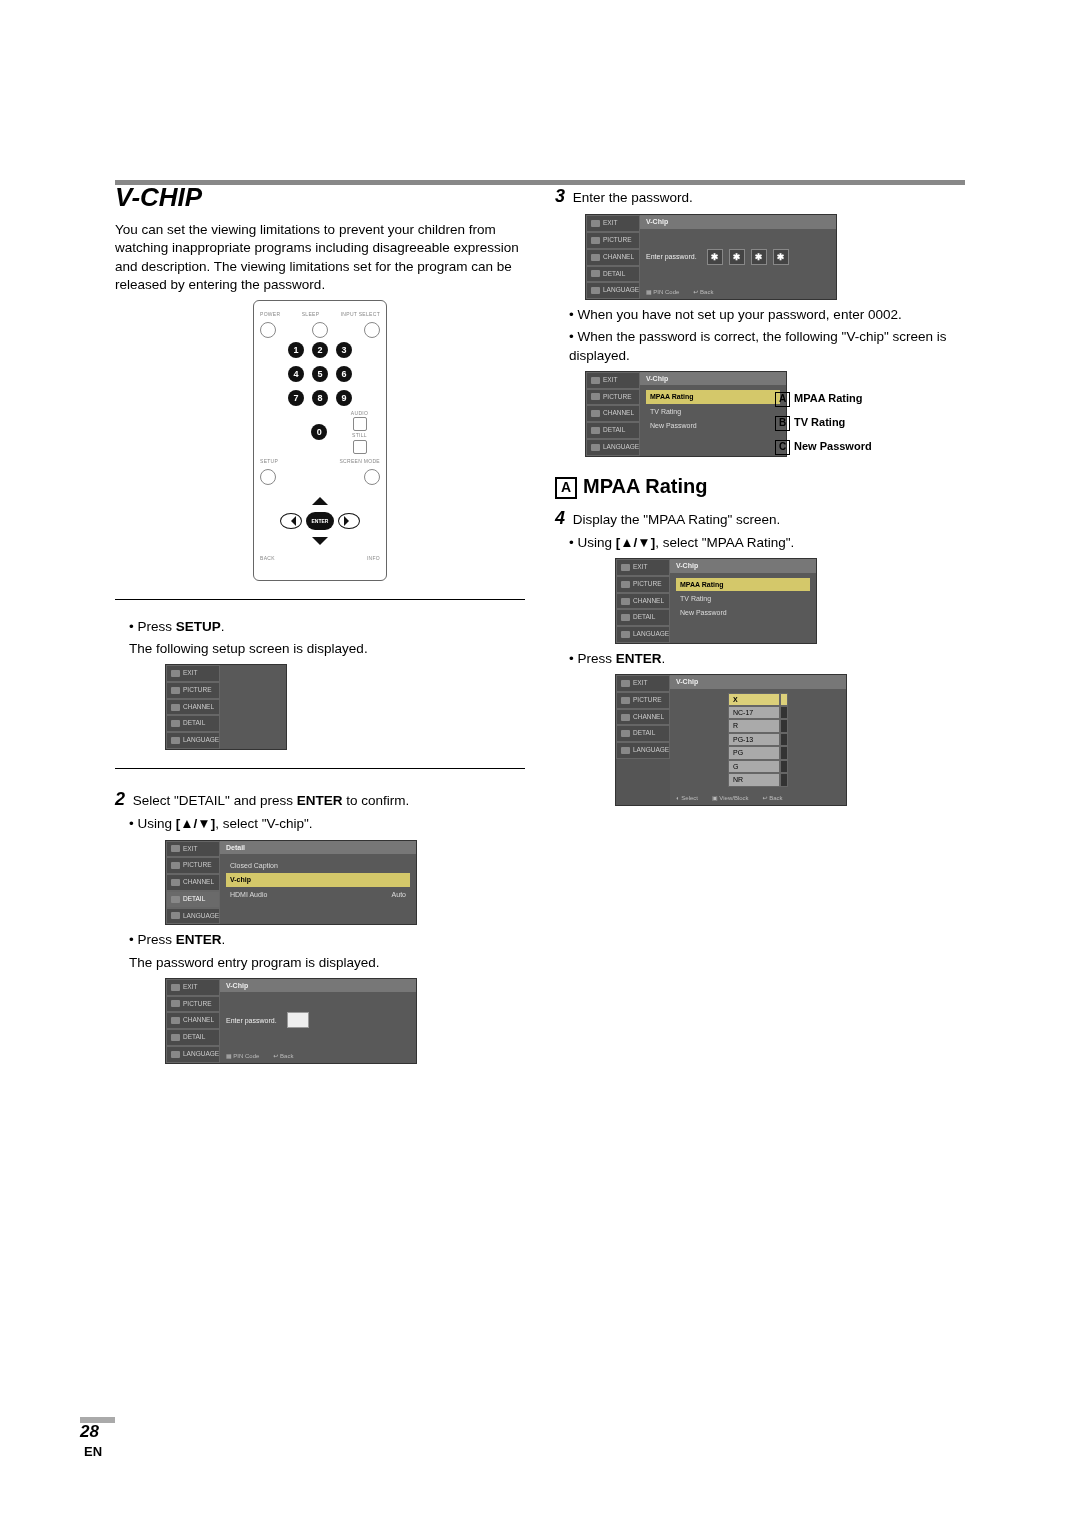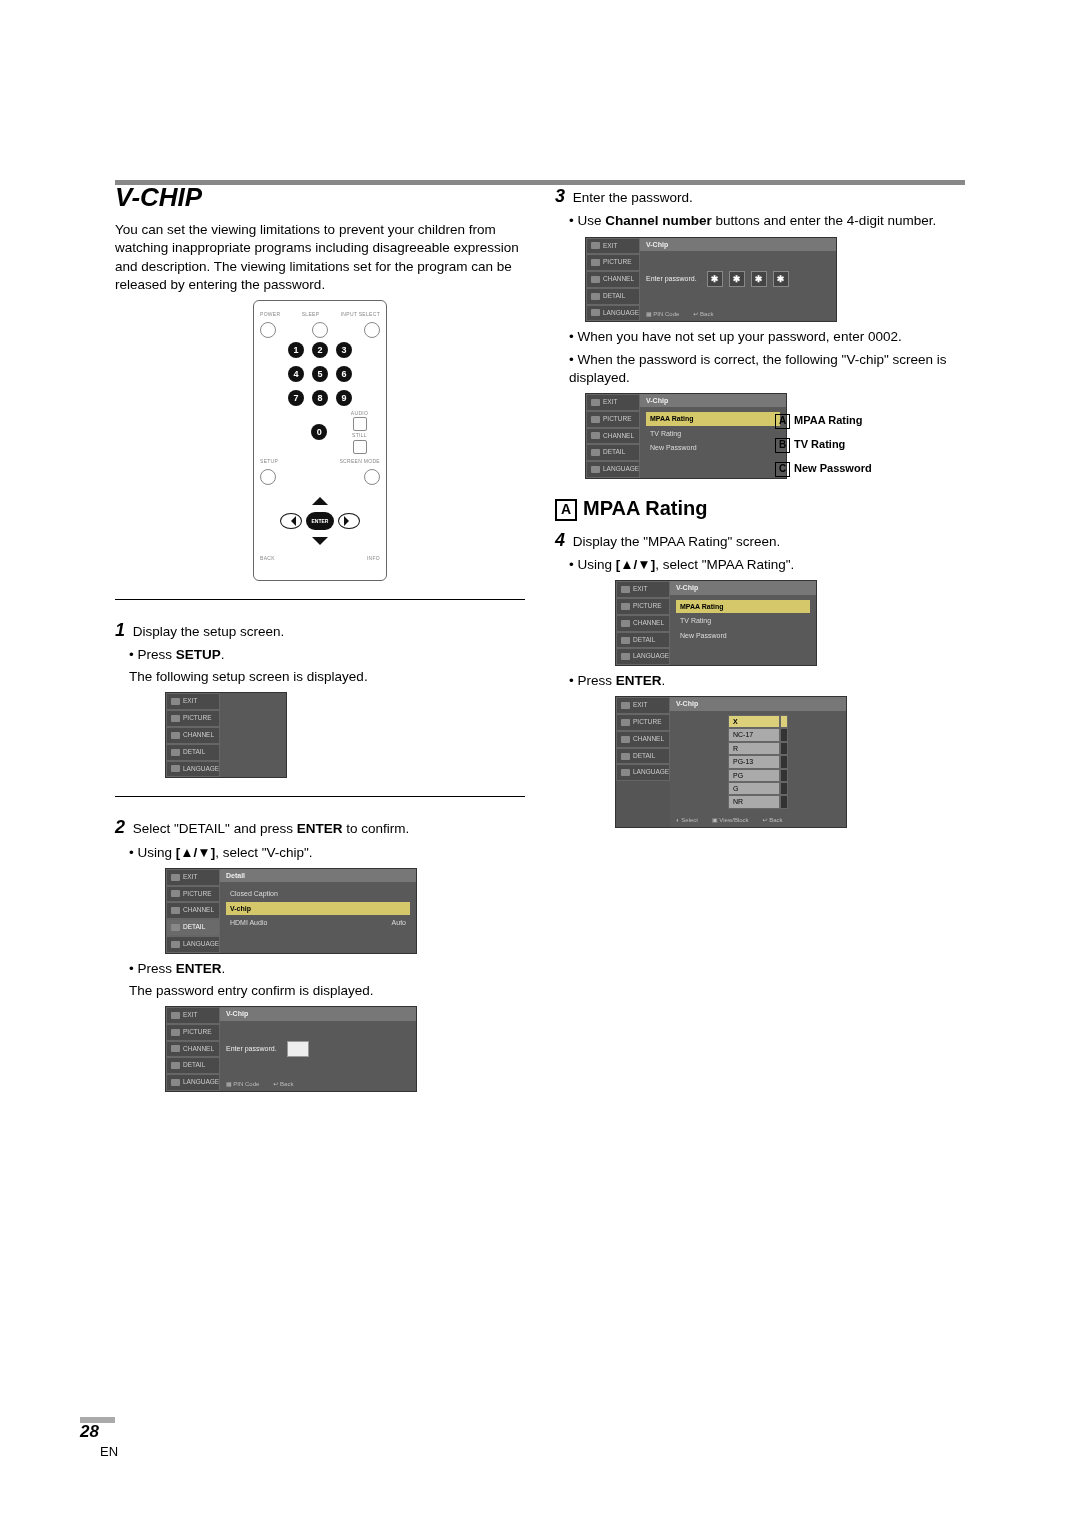--- a/index.html
+++ b/index.html
@@ -340,24 +340,20 @@
           <div class="enterbtn">ENTER</div>
         </div>
         <div class="remote-row">
           <span class="lbl-tiny">BACK</span>
           <span class="lbl-tiny">INFO</span>
         </div>
       </div>
 
       <hr class="hr">
 
-      <div class="step-line">
-        <span class="step-num">1</span>
-        <span>Display the setup screen.</span>
-      </div>
       <div class="bullet">
         <span>• Press </span><span class="bold">SETUP</span><span>.</span>
       </div>
       <div class="indent">The following setup screen is displayed.</div>
 
       <div class="osd small">
         <div class="osd-tabs">
           <div class="osd-tab">
               <span class="ico"></span>
               <span>EXIT</span>
@@ -428,21 +424,21 @@
                 <span>HDMI Audio</span>
                 <span>Auto</span>
               </div>
           </div>
         </div>
       </div>
 
       <div class="bullet">
         <span>• Press </span><span class="bold">ENTER</span><span>.</span>
       </div>
-      <div class="indent">The password entry confirm is displayed.</div>
+      <div class="indent">The password entry program is displayed.</div>
 
       <div class="osd wide">
         <div class="osd-tabs">
           <div class="osd-tab">
               <span class="ico"></span>
               <span>EXIT</span>
             </div>
           <div class="osd-tab">
               <span class="ico"></span>
               <span>PICTURE</span>
@@ -471,23 +467,20 @@
             <span>↩ <span>Back</span></span>
           </div>
         </div>
       </div>
     </div>
 
     <div class="col">
       <div class="step-line">
         <span class="step-num">3</span>
         <span>Enter the password.</span>
-      </div>
-      <div class="bullet">
-        <span>• Use </span><span class="bold">Channel number</span><span> buttons and enter the 4-digit number.</span>
       </div>
 
       <div class="osd wide" style="margin-left:30px">
         <div class="osd-tabs">
           <div class="osd-tab">
               <span class="ico"></span>
               <span>EXIT</span>
             </div>
           <div class="osd-tab">
               <span class="ico"></span>
@@ -692,15 +685,15 @@
             <span>↩ <span>Back</span></span>
           </div>
         </div>
       </div>
     </div>
   </div>
 
   <div class="page-num">
     <div class="page-num-bar"></div>
     <span class="n">28</span><br>
-    <span style="font-weight:400;margin-left:20px">EN</span>
+    <span style="font-weight:700;margin-left:4px">EN</span>
   </div>
 </div>
 
 </body></html>

